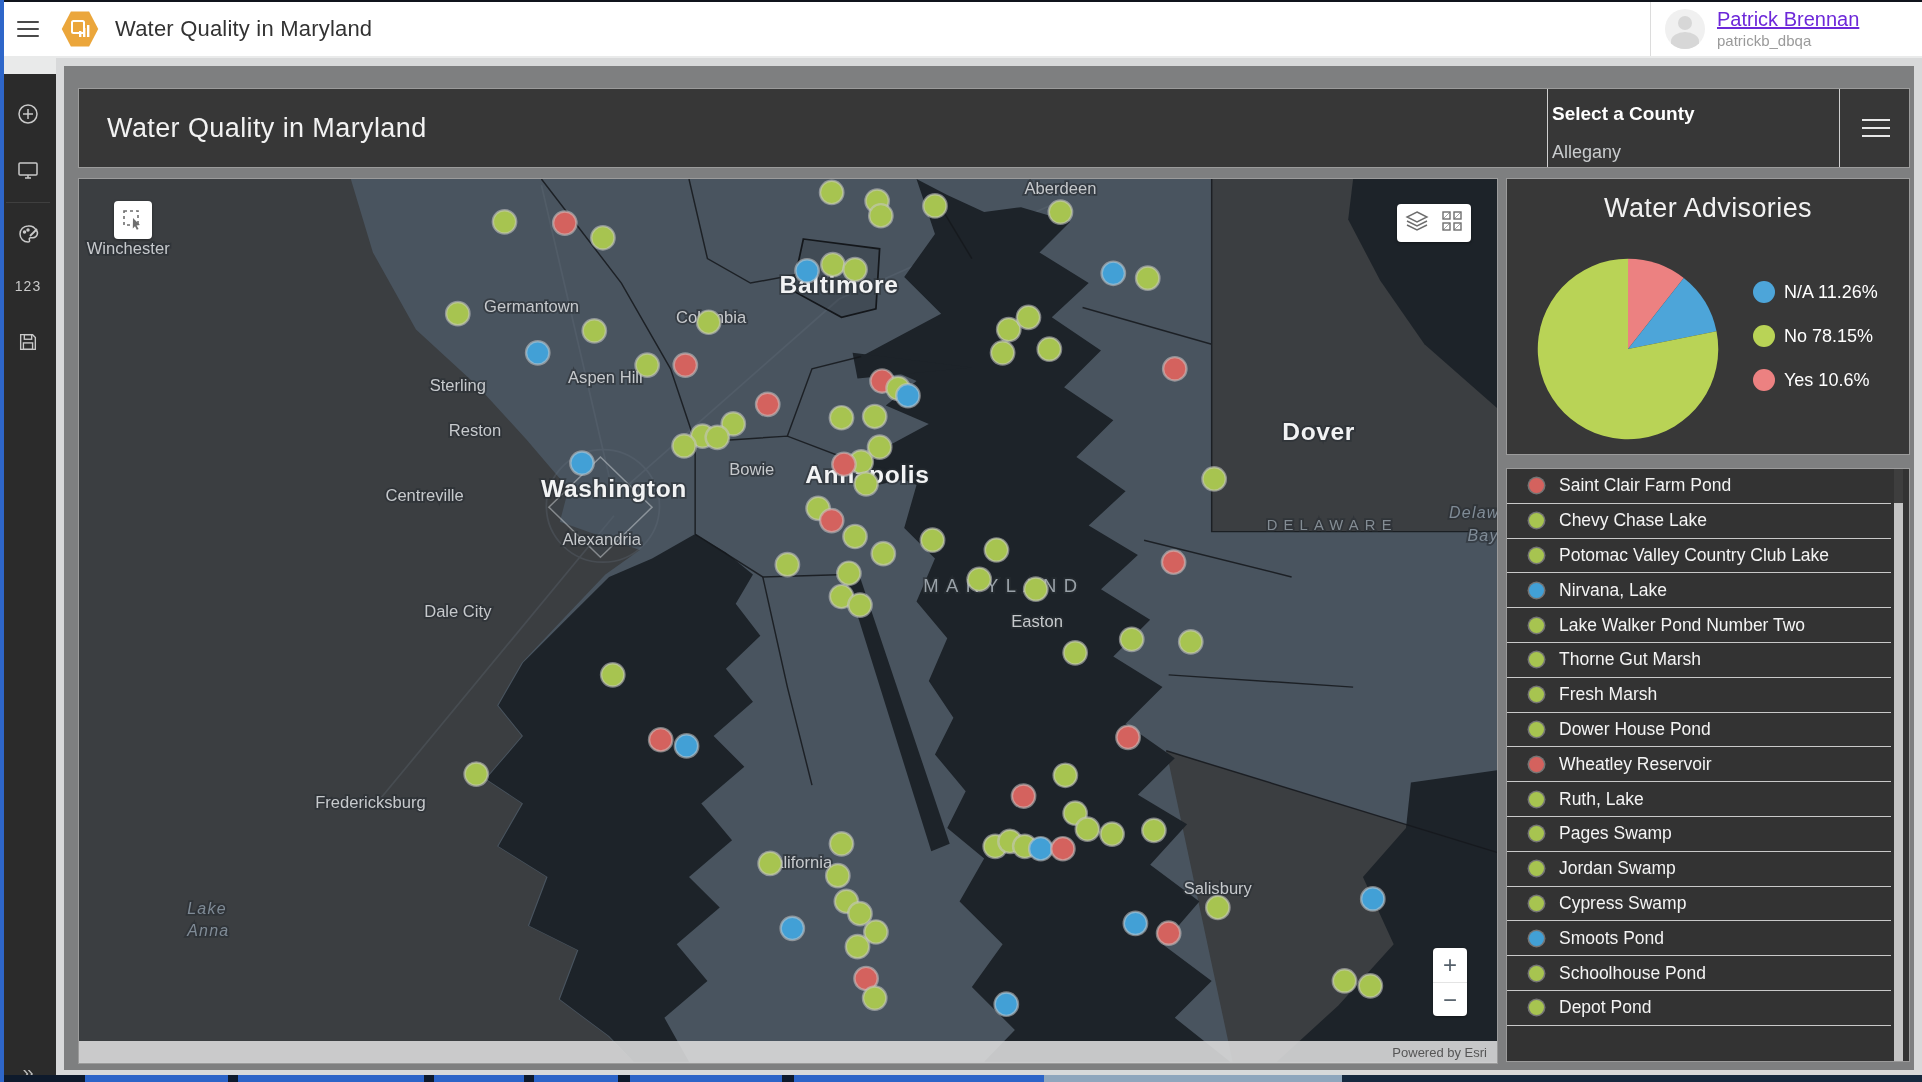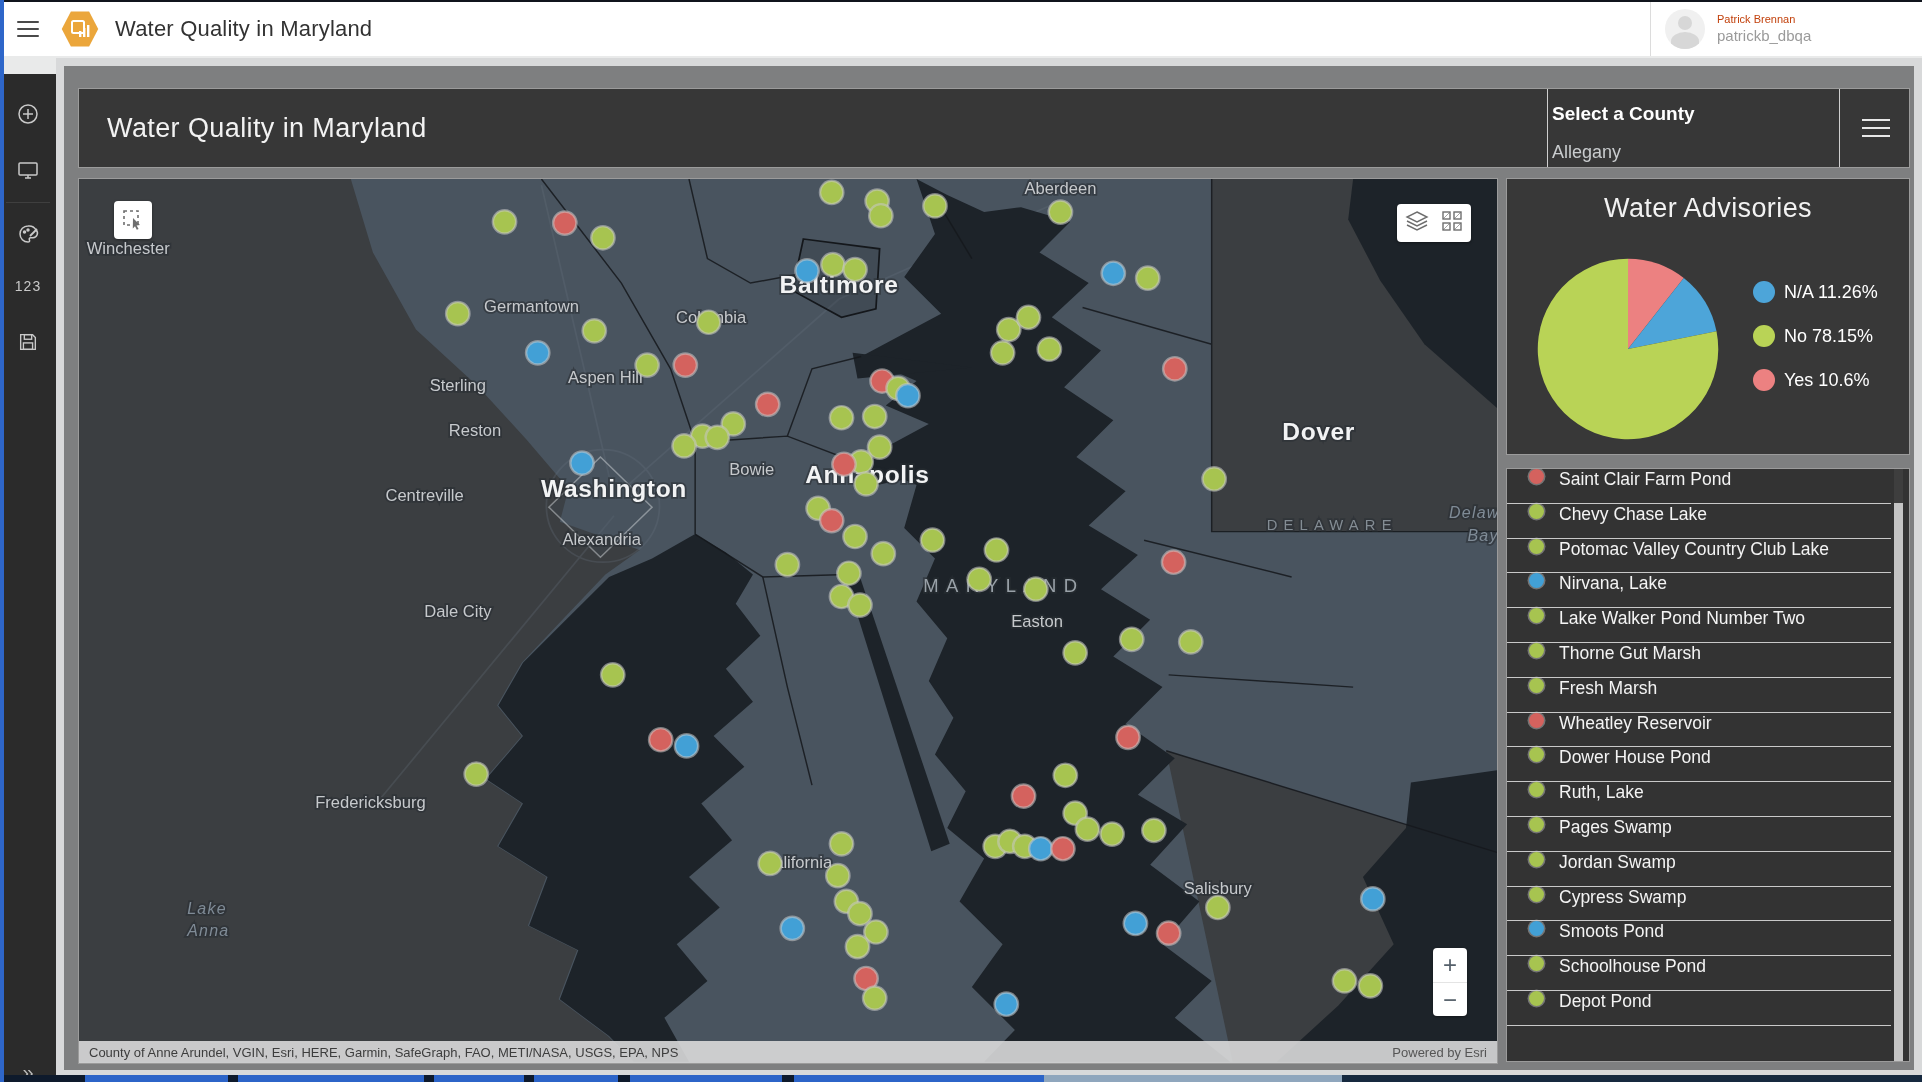--- a/index.html
+++ b/index.html
@@ -15,21 +15,21 @@
   .app-logo{width:38px;height:38px;margin-left:22px;background:#eba63b;
             clip-path:polygon(26% 4%,74% 4%,98% 50%,74% 96%,26% 96%,2% 50%);
             display:flex;align-items:center;justify-content:center;}
   .app-title{margin-left:16px;font-size:22px;color:#323232;letter-spacing:.2px;}
   .user-block{margin-left:auto;height:100%;display:flex;align-items:center;
               border-left:1px solid #dcdcdc;padding:0 26px 0 14px;min-width:272px;}
   .avatar{width:40px;height:40px;border-radius:50%;background:#f0f0f0;position:relative;overflow:hidden;flex:0 0 auto;}
   .avatar::before{content:"";position:absolute;left:13px;top:7px;width:14px;height:14px;border-radius:50%;background:#d7d7d7;}
   .avatar::after{content:"";position:absolute;left:6px;top:23px;width:28px;height:18px;border-radius:50% 50% 0 0;background:#d7d7d7;}
   .user-names{margin-left:12px;line-height:1.25;}
-  .user-name{font-size:11px;color:#c2410c;}
+  .user-name{font-size:20px;color:#6d28d9;text-decoration:underline;}
   .user-id{font-size:15px;color:#9a9a9a;}
   
   .sidebar{position:absolute;left:0;top:74px;width:60px;height:1024px;background:#2b2b2b;}
   .side-icon{position:absolute;left:0;width:56px;height:40px;display:flex;align-items:center;
              justify-content:center;color:#c9c9c9;cursor:pointer;}
   .side-divider{position:absolute;left:6px;width:44px;border-top:1px solid #3f3f3f;}
   .side-123{font-size:14px;letter-spacing:1px;color:#c9c9c9;}
   .side-expand{position:absolute;left:0;bottom:14px;width:56px;text-align:center;color:#bdbdbd;
                font-size:20px;cursor:pointer;}
   .edge-blue{position:absolute;left:0;top:0;width:4px;height:1082px;background:#2e66c9;z-index:60;}
@@ -71,21 +71,21 @@
   .pie-panel{left:1450px;top:120px;width:404px;height:277px;background:#383838;}
   .pie-title{text-align:center;margin-top:14px;font-size:27px;font-weight:300;color:#f2f2f2;letter-spacing:.4px;}
   .pie-wrap{position:absolute;left:26px;top:75px;width:190px;height:190px;}
   .legend{position:absolute;left:246px;top:102px;}
   .legend-item{display:flex;align-items:center;margin-bottom:22px;cursor:pointer;}
   .legend-dot{width:22px;height:22px;border-radius:50%;margin-right:9px;flex:0 0 auto;}
   .legend-text{font-size:18px;color:#ffffff;white-space:nowrap;}
   
   .list-panel{left:1450px;top:410px;width:404px;height:594px;background:#333333;overflow:hidden;}
   .list-rows{position:absolute;left:0;top:0;width:384px;}
-  .list-row{height:34.8px;display:flex;align-items:flex-start;padding-left:22px;
+  .list-row{height:34.8px;display:flex;align-items:center;padding-left:22px;
             border-bottom:1px solid #c9c9c9;cursor:pointer;}
   .row-dot{width:15px;height:15px;border-radius:50%;margin-right:15px;flex:0 0 auto;
            box-shadow:0 0 0 1.5px rgba(195,195,195,.45);}
   .row-label{font-size:17.5px;color:#f4f4f4;white-space:nowrap;}
   .list-scrollbar{position:absolute;right:6px;top:0;width:9px;height:100%;background:#3e3e3e;cursor:pointer;}
   .list-thumb{position:absolute;left:0;top:34px;width:9px;height:calc(100% - 34px);background:#c4c4c4;}
   svg text{font-family:"Liberation Sans",sans-serif;}
 </style>
 </head>
 <body>
@@ -357,21 +357,20 @@
               <rect x="13" y="13" width="7" height="7"></rect>
             <path d="M2,9 L9,2 M13,9 L20,2 M2,20 L9,13 M13,20 L20,13" stroke-width=".9" opacity=".7"></path>
           </svg>
         </span>
       </div>
       <div class="map-btn zoom-ctl">
         <div class="zoom-btn">+</div>
         <div class="zoom-btn">−</div>
       </div>
       <div class="attribution">
-        <span>County of Anne Arundel, VGIN, Esri, HERE, Garmin, SafeGraph, FAO, METI/NASA, USGS, EPA, NPS</span>
         <span class="powered">Powered by Esri</span>
       </div>
     </div>
 
     <div class="panel pie-panel">
       <div class="pie-title">Water Advisories</div>
       <div class="pie-wrap">
         <svg id="pie-svg" width="190" height="190" viewBox="-100 -100 200 200">
             <path d="M0,0 L0.00,-95.00 A95,95 0 0 1 58.70,-74.70 Z" fill="#ec8181"></path>
             <path d="M0,0 L58.70,-74.70 A95,95 0 0 1 93.16,-18.62 Z" fill="#4da5d9"></path>
@@ -418,26 +417,26 @@
           </div>
           <div class="list-row">
             <span class="row-dot" style="background: rgb(167, 196, 80);"></span>
             <span class="row-label">Thorne Gut Marsh</span>
           </div>
           <div class="list-row">
             <span class="row-dot" style="background: rgb(167, 196, 80);"></span>
             <span class="row-label">Fresh Marsh</span>
           </div>
           <div class="list-row">
+            <span class="row-dot" style="background: rgb(167, 196, 80);"></span>
+            <span class="row-label">Dower House Pond</span>
+          </div>
+          <div class="list-row">
             <span class="row-dot" style="background: rgb(212, 98, 94);"></span>
             <span class="row-label">Wheatley Reservoir</span>
-          </div>
-          <div class="list-row">
-            <span class="row-dot" style="background: rgb(167, 196, 80);"></span>
-            <span class="row-label">Dower House Pond</span>
           </div>
           <div class="list-row">
             <span class="row-dot" style="background: rgb(167, 196, 80);"></span>
             <span class="row-label">Ruth, Lake</span>
           </div>
           <div class="list-row">
             <span class="row-dot" style="background: rgb(167, 196, 80);"></span>
             <span class="row-label">Pages Swamp</span>
           </div>
           <div class="list-row">

